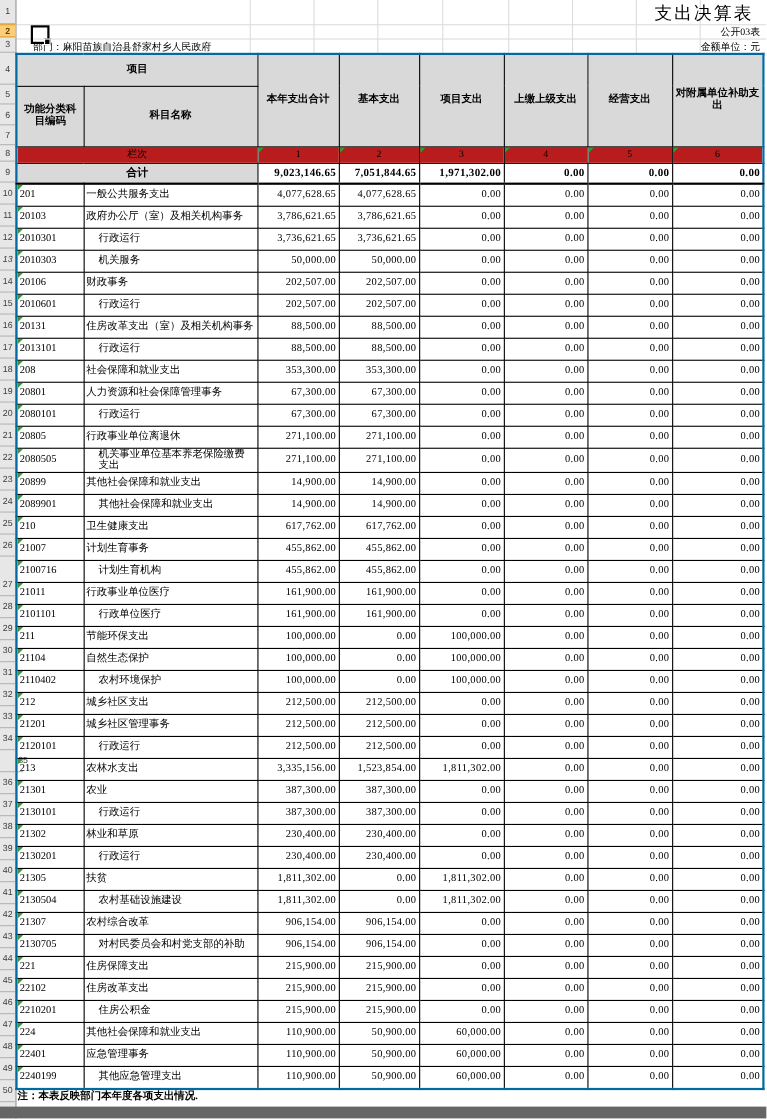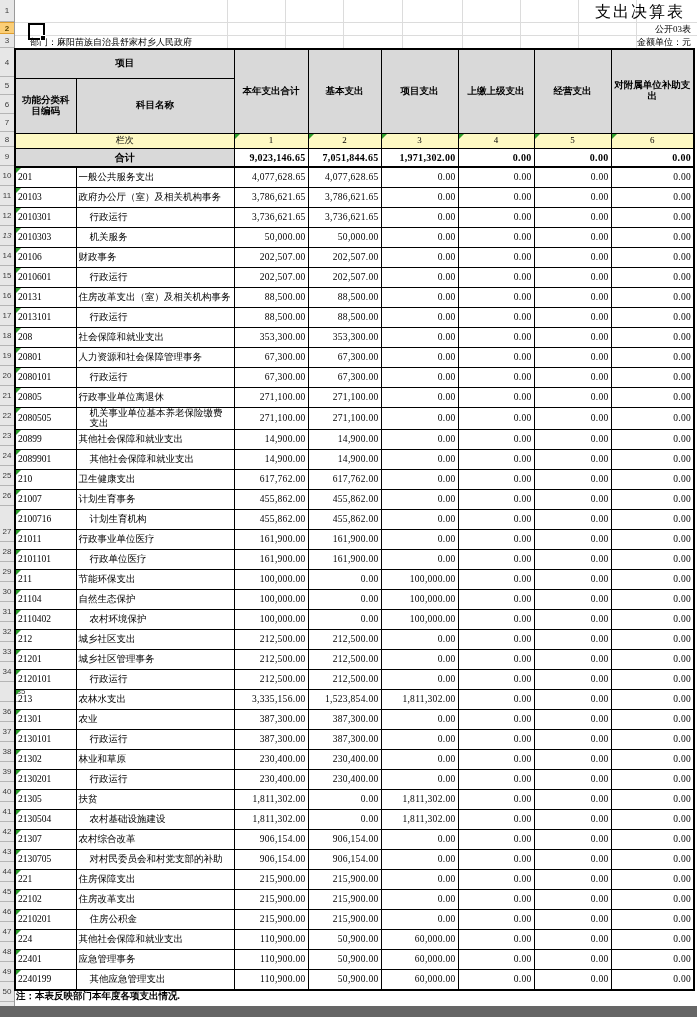--- a/index.html
+++ b/index.html
@@ -17,27 +17,27 @@
   
   .title{position:absolute;left:6px;top:2px;width:679px;text-align:right;font-size:16px;letter-spacing:2px;}
   .sheet-label{position:absolute;right:6px;top:23px;font-size:9px;}
   .dept{position:absolute;left:30px;top:36px;font-size:9px;}
   .unit{position:absolute;right:6px;top:36px;font-size:9px;}
   
   .selection{position:absolute;left:28px;top:23px;width:13px;height:13px;border:2px solid #000;background:transparent;}
   .selection .handle{position:absolute;right:-3px;bottom:-3px;width:4px;height:4px;background:#000;border:1px solid #fff;}
   
   table.sheet-table{position:absolute;left:14px;top:48px;width:679px;border-collapse:collapse;
-        table-layout:fixed;border:2px solid #000000;}
+        table-layout:fixed;border:2px solid #0369a1;}
   table.sheet-table td{box-sizing:border-box;border:1px solid #000;padding:0 2px;overflow:hidden;
         font-size:9.5px;line-height:1.15;}
   td.hc{background:#d9d9d9;text-align:center;vertical-align:middle;font-weight:bold;font-size:9.5px;}
   tr.rowA td{height:29px;}
   tr.rowB td{height:55px;}
-  tr.rank td{height:15px;background:#fef9c3;text-align:center;font-size:9px;position:relative;margin-left:17px;}
+  tr.rank td{height:15px;background:#b91c1c;text-align:center;font-size:9px;position:relative;margin-left:17px;}
   tr.totalr td{height:19px;font-weight:bold;font-size:10px;border-bottom:2px solid #000;}
   tr.totalr td.lbl{background:#d9d9d9;text-align:center;}
   tr.dr td{height:20px;}
   td.code{font-size:9px;position:relative;padding-left:3px;vertical-align:middle;}
   td.name{font-size:9.5px;vertical-align:middle;}
   td.name.ind1{padding-left:13px;}
   td.num{text-align:right;letter-spacing:.3px;padding-right:3px;vertical-align:middle;}
   .tri{position:absolute;left:0;top:0;width:0;height:0;border-top:5px solid #2f9e2f;border-right:5px solid transparent;}
   
   .note{position:absolute;left:16px;top:990px;font-size:9.5px;font-weight:bold;}

